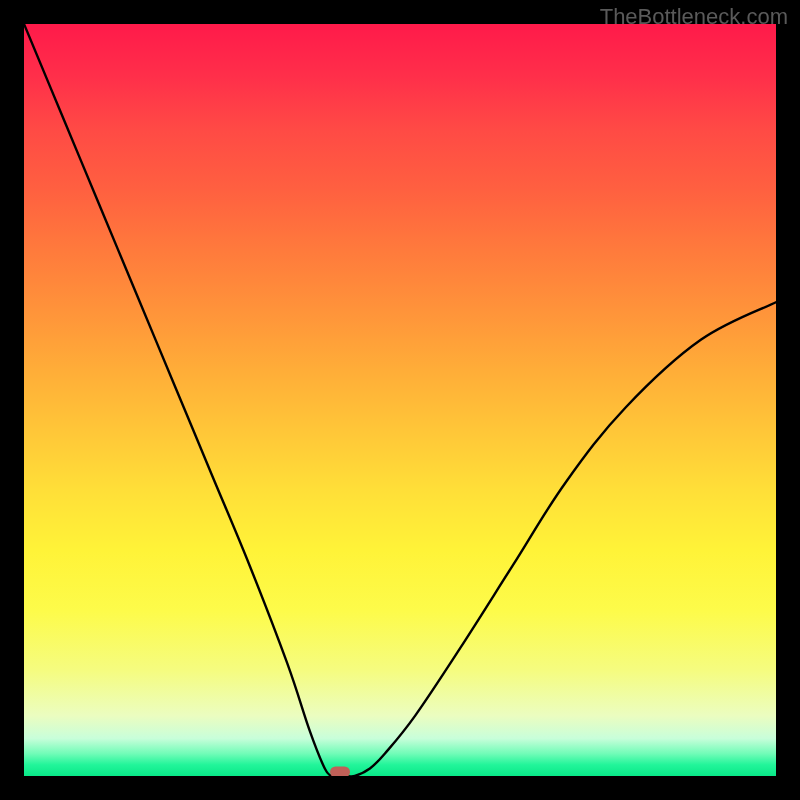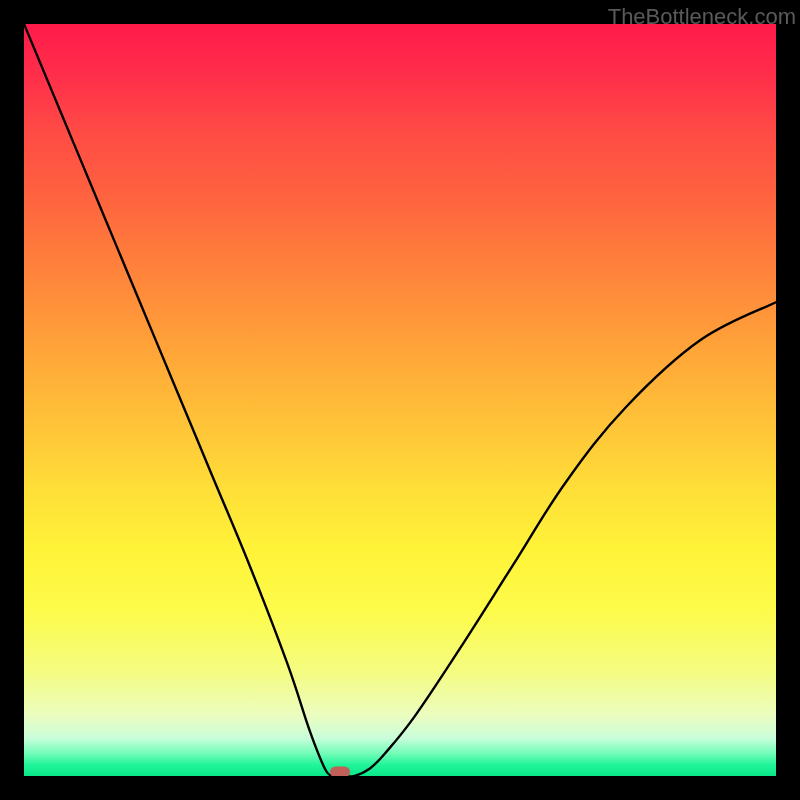--- a/index.html
+++ b/index.html
@@ -7,21 +7,21 @@
     padding: 0;
     width: 800px;
     height: 800px;
     background: #000;
     position: relative;
     overflow: hidden;
   }
   .watermark {
     position: absolute;
     top: 4px;
-    right: 4px;
+    right: 12px;
     font-family: Arial, sans-serif;
     font-size: 22px;
     color: #5a5a5a;
     font-weight: 500;
     z-index: 10;
   }
   .plot-area {
     position: absolute;
     left: 24px;
     top: 24px;

